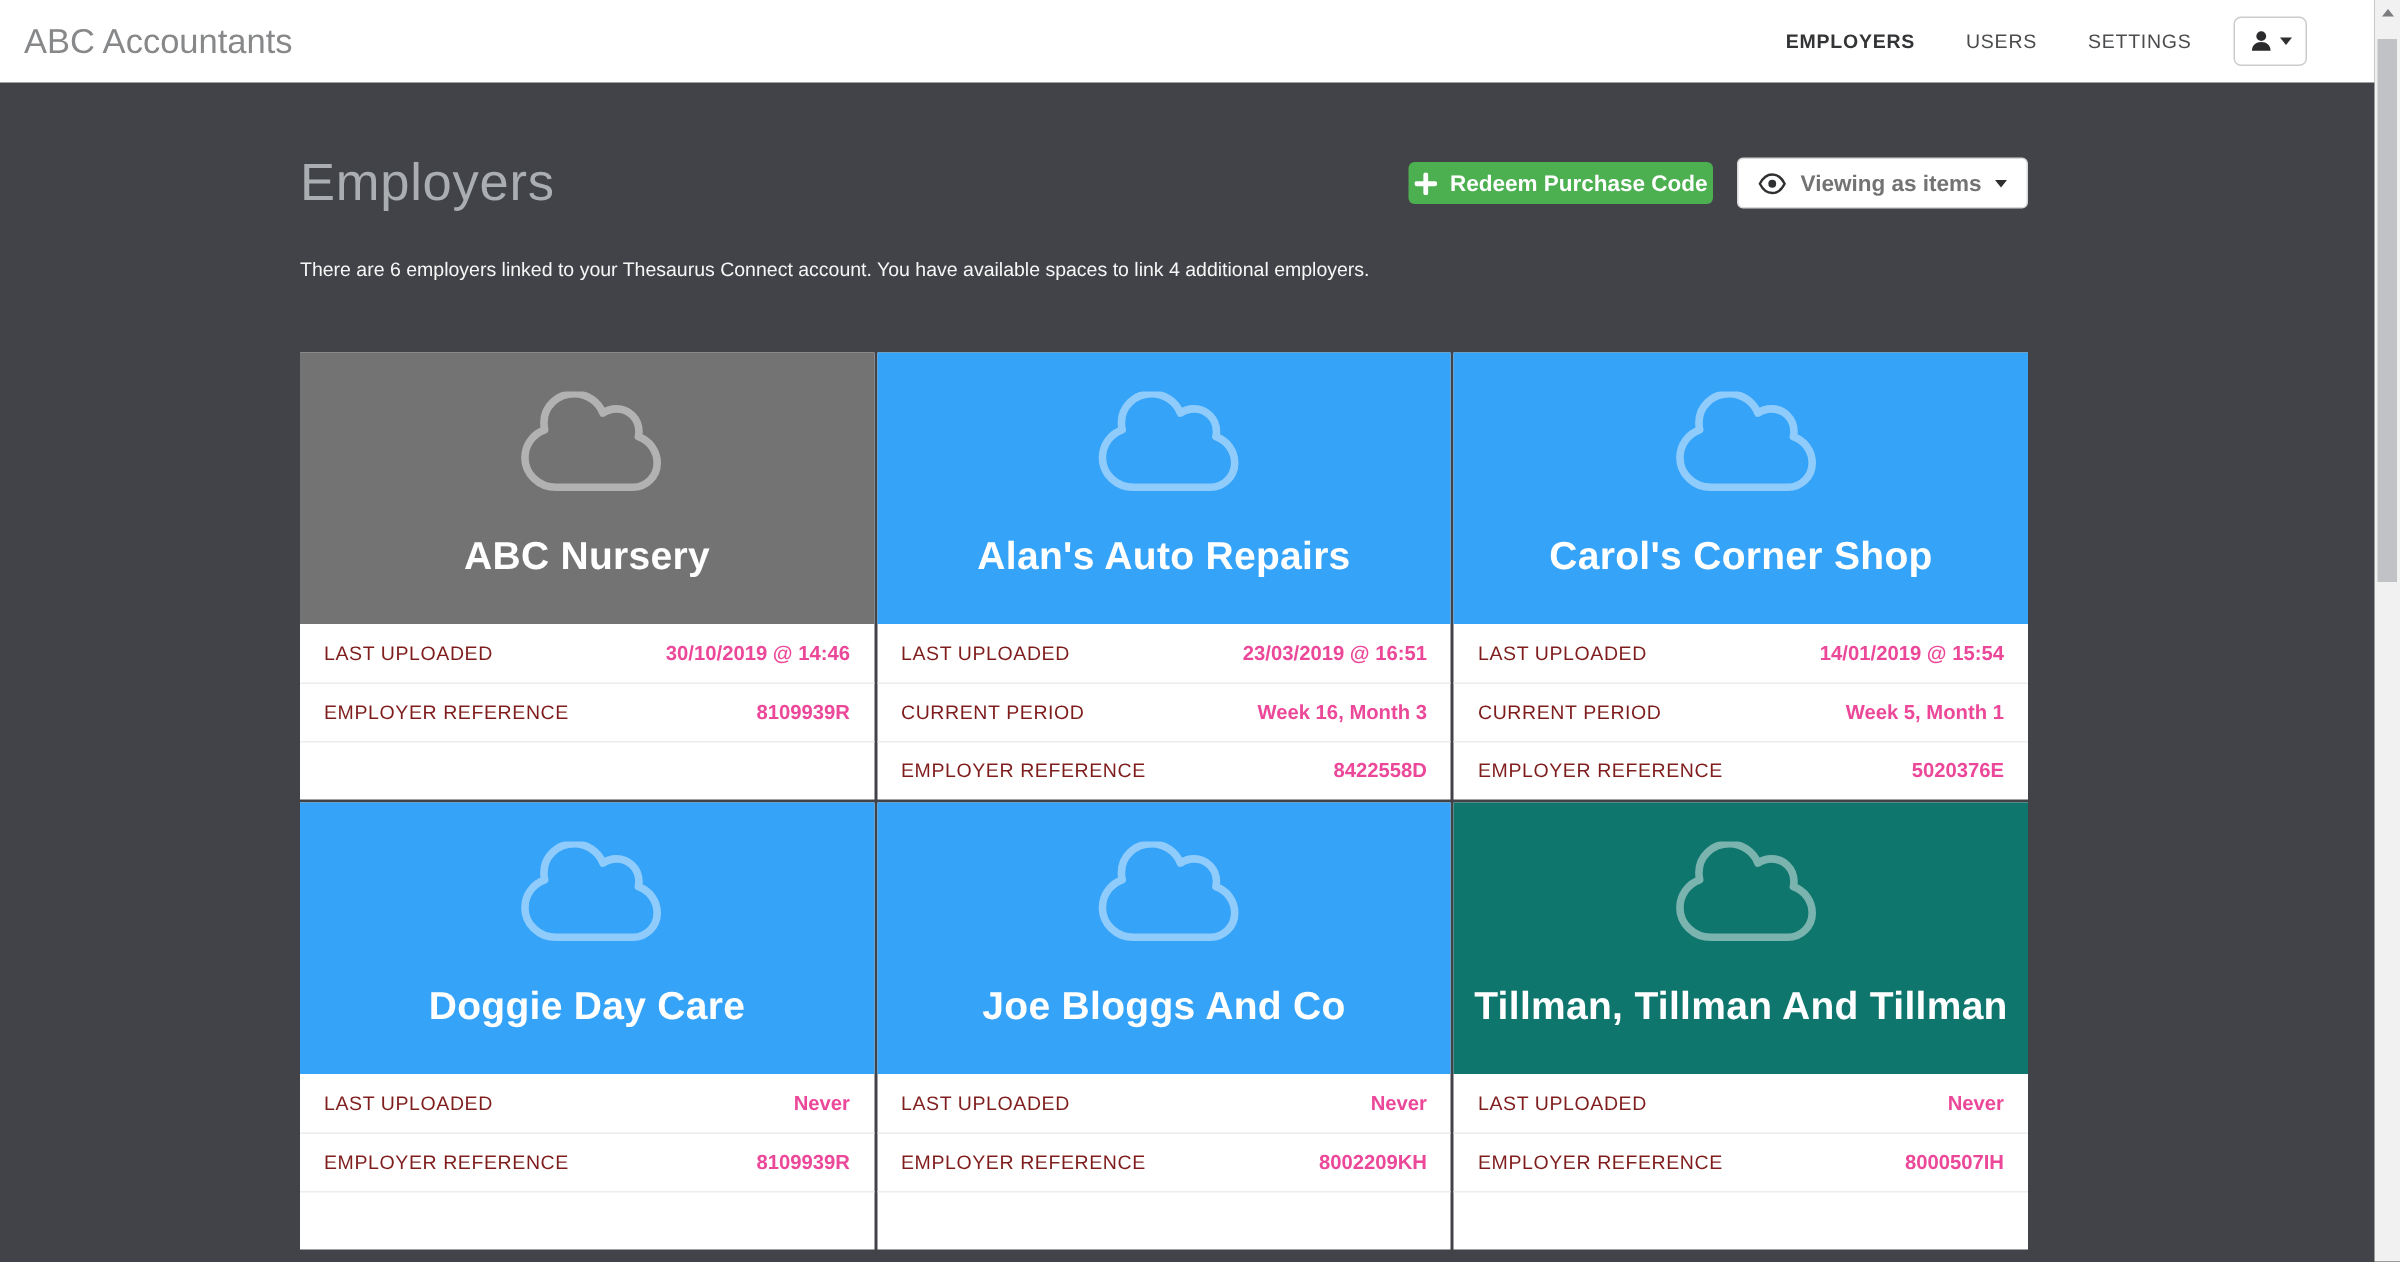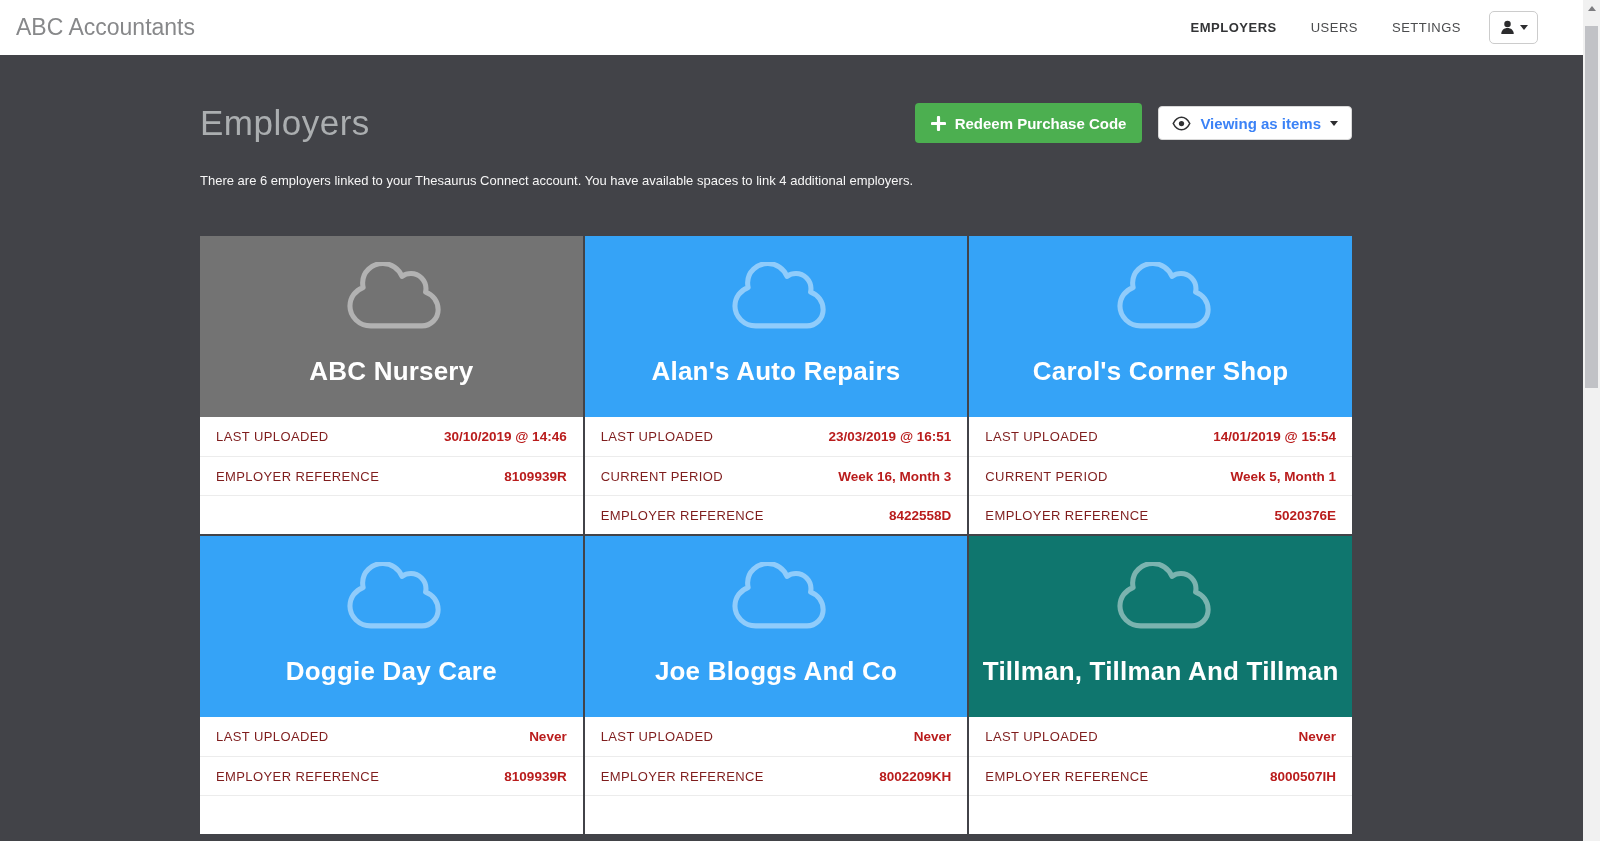--- a/index.html
+++ b/index.html
@@ -59,29 +59,29 @@
   .header-row {
     padding-top: 48px;
     display: flex; align-items: center; justify-content: space-between;
   }
   .page-title {
     margin: 0; font-size: 35px; font-weight: 300;
     color: #abaeb0; letter-spacing: .5px; line-height: 1.1;
   }
   .actions { display: flex; align-items: center; gap: 16px; }
   .btn-green {
-    height: 40px; padding: 0 16px;
+    height: 28px; padding: 0 4px;
     background: #4caf50; color: #fff;
     border: none; border-radius: 4px;
     font-size: 15px; font-weight: 700;
     display: flex; align-items: center; gap: 9px;
   }
   .btn-white {
     height: 34px; padding: 0 13px;
-    background: #ffffff; color: #3b82f6;
+    background: #ffffff; color: #737373;
     border: 1px solid #d8d8d8; border-radius: 4px;
     font-size: 15px; font-weight: 600;
     display: flex; align-items: center; gap: 9px;
   }
   .desc { margin: 27px 0 0 0; font-size: 13px; color: #f6f6f6; line-height: 22px; }
 
   
   .grid {
     margin-top: 44px;
     display: grid; grid-template-columns: repeat(3, 1fr); gap: 2px;
@@ -94,21 +94,21 @@
     margin: 0; text-align: center;
     color: #ffffff; font-size: 26px; font-weight: 700; letter-spacing: .2px;
     white-space: nowrap;
   }
   .row {
     height: 39px; padding: 0 16px;
     display: flex; align-items: center; justify-content: space-between;
   }
   .row + .row { border-top: 1px solid #ececec; }
   .row .label { font-size: 13px; color: #7f1d1d; letter-spacing: .4px; }
-  .row .value { font-size: 13.5px; color: #b91c1c; font-weight: 700; }
+  .row .value { font-size: 13.5px; color: #ec4899; font-weight: 700; }
 
   
   .scrollbar {
     position: absolute; top: 0; right: 0;
     width: 17px; height: 841px;
     background: #f1f1f1; z-index: 10;
   }
   .sb-arrow { height: 16px; display: flex; align-items: center; justify-content: center; }
   .sb-arrow-shape {
     width: 0; height: 0;

